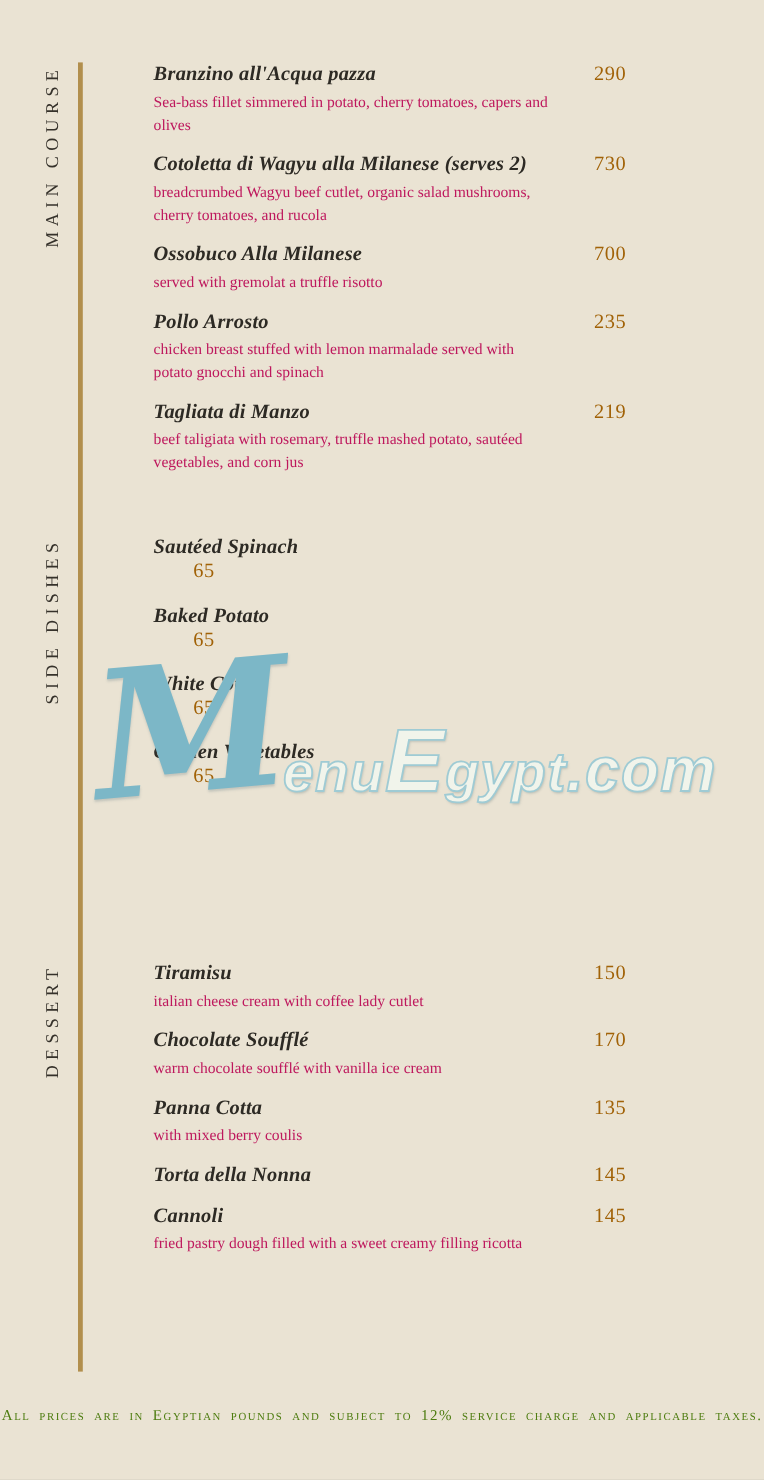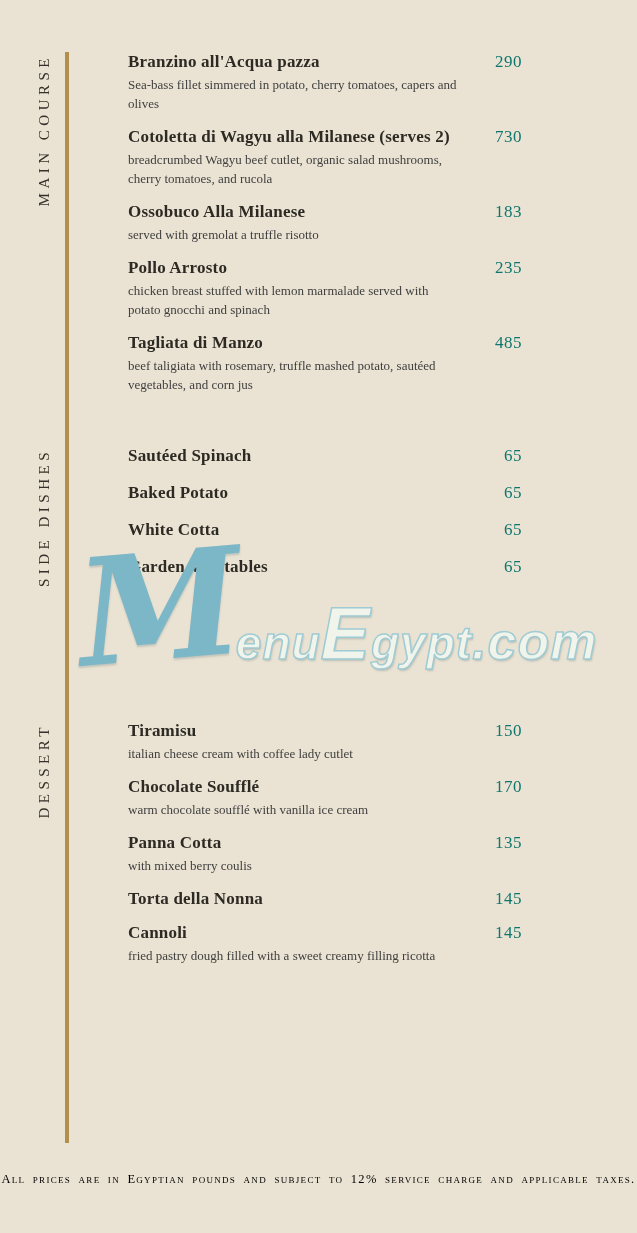--- a/index.html
+++ b/index.html
@@ -24,31 +24,31 @@
   .v-label{
     position:absolute;left:-92px;top:2px;width:24px;
     writing-mode:vertical-rl;transform:rotate(180deg);
     font-size:15px;letter-spacing:4.5px;color:#35312A;
     white-space:nowrap;
   }
   .item{
     display:flex;justify-content:space-between;align-items:flex-start;
     margin-bottom:14px;
   }
-  .section-sides .item{margin-bottom:17px;}
+  .section-sides .item{margin-bottom:17px;flex-direction:column;}
   .item-left{max-width:345px;}
   .item-title{
     font-size:17px;line-height:20px;font-weight:700;
-    color:#2D2A24;letter-spacing:0.2px;
+    color:#2D2A24;letter-spacing:0.2px;font-style:italic;
   }
   .item-desc{
-    font-size:13px;line-height:19px;color:#404040;margin-top:3px;
+    font-size:13px;line-height:19px;color:#be185d;margin-top:3px;
   }
   .item-price{
-    font-size:17px;line-height:20px;color:#0f766e;letter-spacing:0.5px;
+    font-size:17px;line-height:20px;color:#a16207;letter-spacing:0.5px;
     flex-shrink:0;
     margin-left:33px;
   }
   .watermark{
     position:absolute;left:78px;top:552px;
     display:flex;align-items:baseline;
     pointer-events:none;
     white-space:nowrap;
   }
   .wm-m{
@@ -68,21 +68,21 @@
     text-shadow:1px 2px 2px rgba(120,140,140,0.4);
     font-size:46px;letter-spacing:1px;
   }
   .wm-ecap{font-size:74px;}
   .wm-com{font-size:52px;}
   .footer-note{
     position:absolute;left:0;right:0;bottom:46px;
     text-align:center;
     font-variant:small-caps;
     font-size:12.5px;letter-spacing:1.3px;word-spacing:3px;
-    color:#000000;
+    color:#4d7c0f;
   }
 </style>
 </head>
 <body>
 
 <div class="page">
 
   <div class="gold-line"></div>
 
   <div class="content">
@@ -104,37 +104,37 @@
       <div class="item-desc">breadcrumbed Wagyu beef cutlet, organic salad mushrooms, cherry tomatoes, and rucola</div>
     </div>
     <div class="item-price">730</div>
   </div>
 
   <div class="item">
     <div class="item-left">
       <div class="item-title">Ossobuco Alla Milanese</div>
       <div class="item-desc">served with gremolat a truffle risotto</div>
     </div>
-    <div class="item-price">183</div>
+    <div class="item-price">700</div>
   </div>
 
   <div class="item">
     <div class="item-left">
       <div class="item-title">Pollo Arrosto</div>
       <div class="item-desc">chicken breast stuffed with lemon marmalade served with potato gnocchi and spinach</div>
     </div>
     <div class="item-price">235</div>
   </div>
 
   <div class="item">
     <div class="item-left">
       <div class="item-title">Tagliata di Manzo</div>
       <div class="item-desc">beef taligiata with rosemary, truffle mashed potato, sautéed vegetables, and corn jus</div>
     </div>
-    <div class="item-price">485</div>
+    <div class="item-price">219</div>
   </div>
 </div>
     </section>
 
     <section class="section section-sides">
       <div class="v-label">SIDE DISHES</div>
       <div>
   <div class="item">
     <div class="item-left">
       <div class="item-title">Sautéed Spinach</div>

